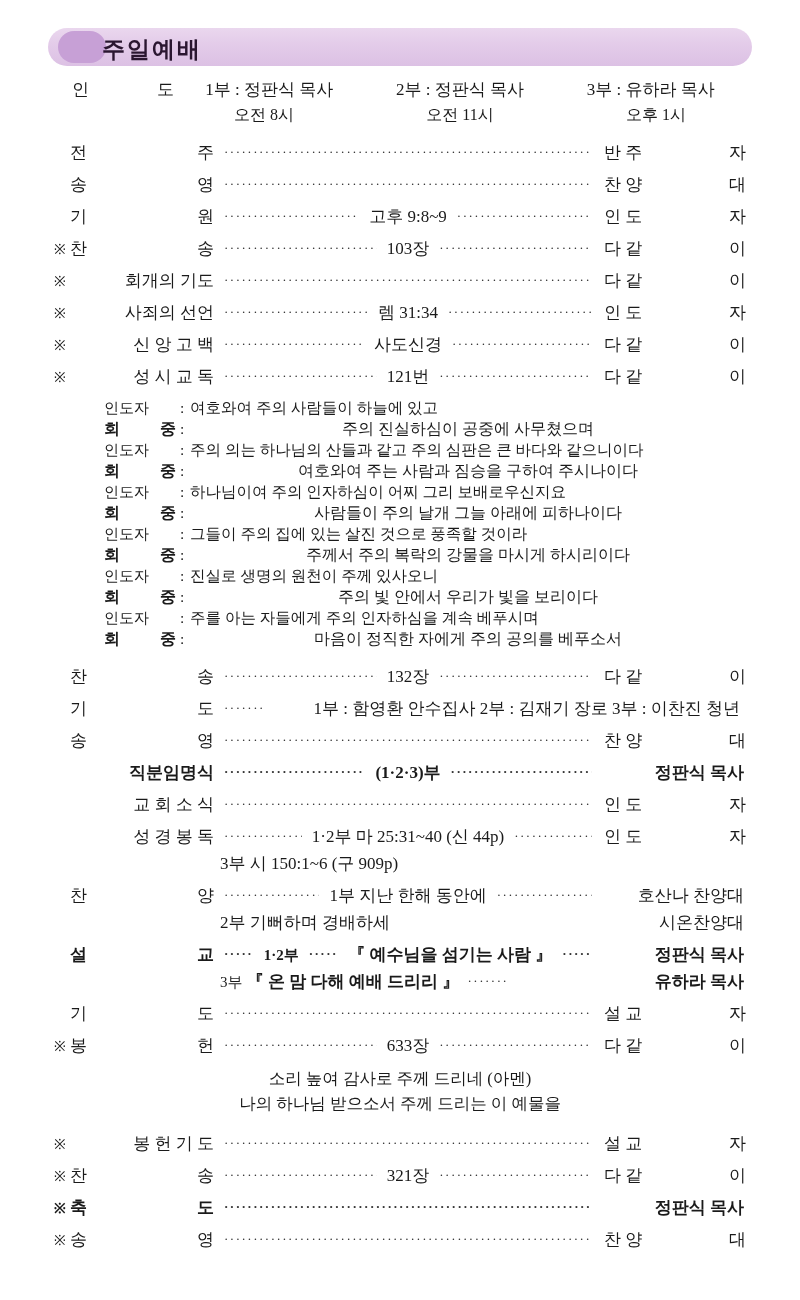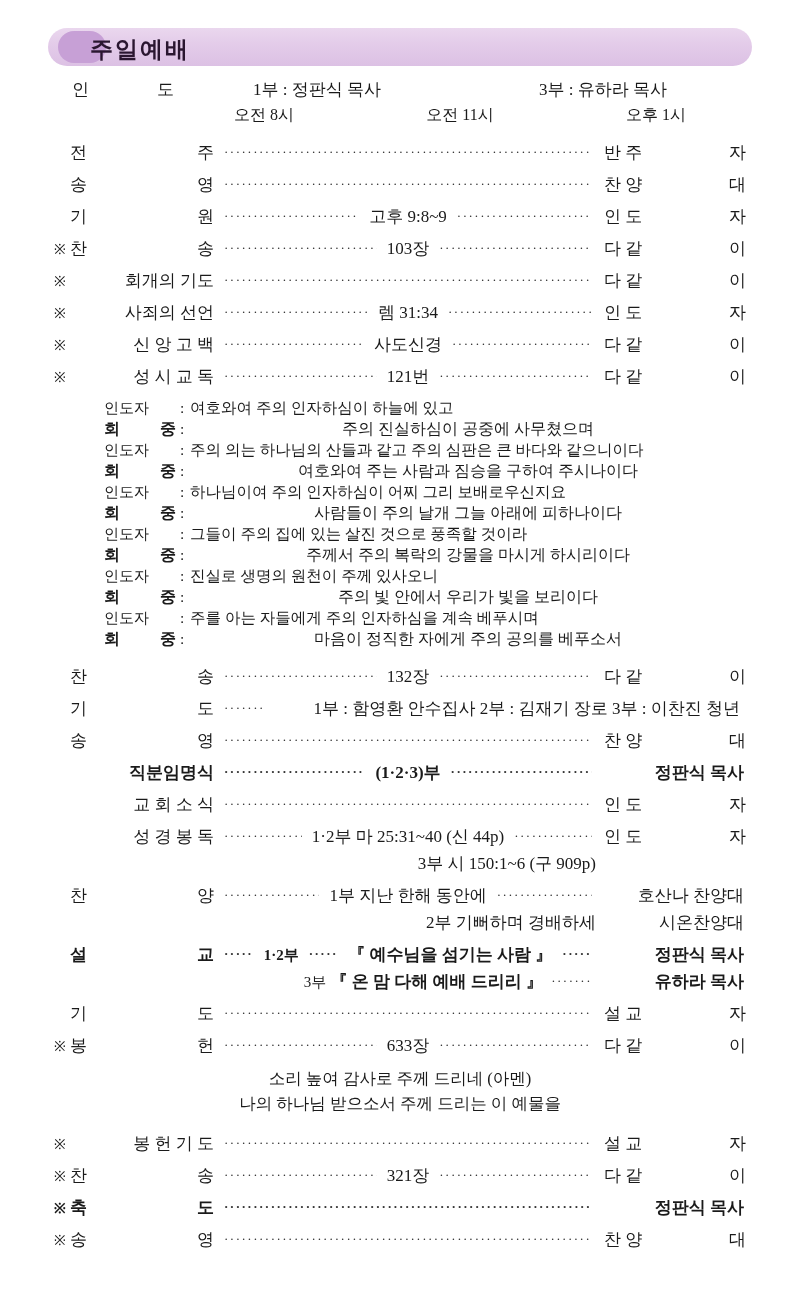--- a/index.html
+++ b/index.html
@@ -34,21 +34,21 @@
     position: absolute;
     left: 10px;
     top: 3px;
     width: 48px;
     height: 32px;
     border-radius: 16px;
     background: #c7a0d6;
   }
   .banner-title {
     position: absolute;
-    left: 42px;
+    left: 54px;
     top: 6px;
     font-size: 23px;
     font-weight: bold;
     letter-spacing: 2px;
     color: #2a1630;
     font-family: "Liberation Sans", sans-serif;
   }
 
   
   .body-wrap {
@@ -137,21 +137,21 @@
   }
   .bold { font-weight: bold; }
 
   .subline {
     display: flex;
     font-size: 17px;
     margin-top: 4px;
     white-space: nowrap;
   }
   .subline .pad-left { width: 166px; }
-  .subline .mid2 { flex: 1; text-align: right; }
+  .subline .mid2 { flex: 1; text-align: left; }
   .subline .who { width: 150px; }
 
   
   .resp {
     margin: 10px 0 0 0;
   }
   .resp-line {
     display: flex;
     align-items: baseline;
     font-size: 15.5px;
@@ -196,20 +196,21 @@
 
   <div class="body-wrap">
 
     <div class="leader-row">
       <div class="leader-label">
         <span>인</span>
         <span>도</span>
       </div>
       <div class="leader-cols">
         <div class="leader-col">1부 : 정판식 목사</div>
+        <div class="leader-col">2부 : 정판식 목사</div>
         <div class="leader-col">3부 : 유하라 목사</div>
       </div>
     </div>
     <div class="time-row">
       <div class="time-spacer"></div>
       <div class="time-cols">
         <div class="time-col">오전 8시</div>
         <div class="time-col">오전 11시</div>
         <div class="time-col">오후 1시</div>
       </div>
@@ -324,21 +325,21 @@
       <span class="who">
         <span>다 같</span>
         <span>이</span>
       </span>
     </div>
 
     <div class="resp">
       <div class="resp-line">
         <span class="resp-role">인도자</span>
         <span class="resp-colon">:</span>
-        <span class="resp-text">여호와여 주의 인자하심이 하늘에 있고</span>
+        <span class="resp-text">여호와여 주의 사람들이 하늘에 있고</span>
       </div>
       <div class="resp-line">
         <span class="resp-role cong">
           <span>회</span>
           <span>중</span>
         </span>
         <span class="resp-colon">:</span>
         <span class="resp-text cong">주의 진실하심이 공중에 사무쳤으며</span>
       </div>
       <div class="resp-line">

